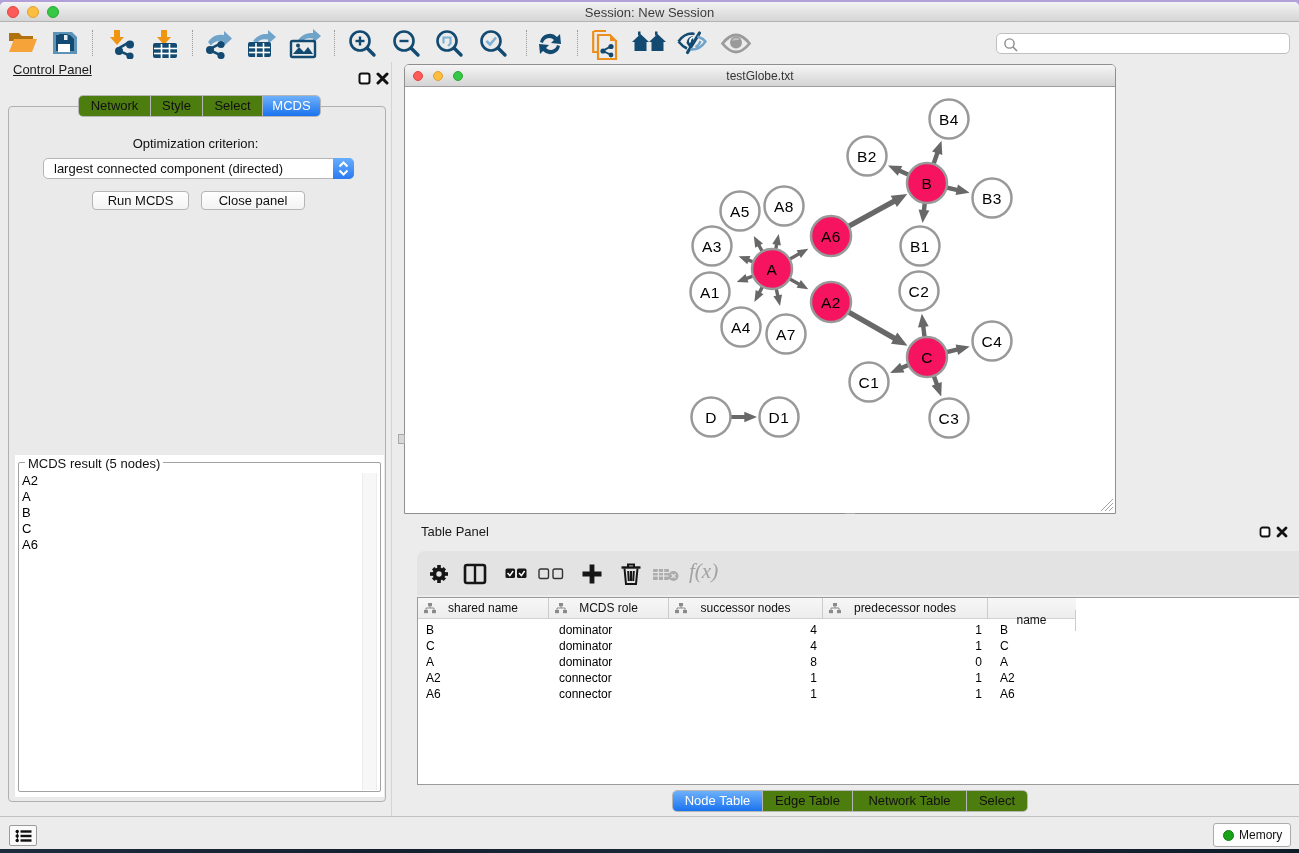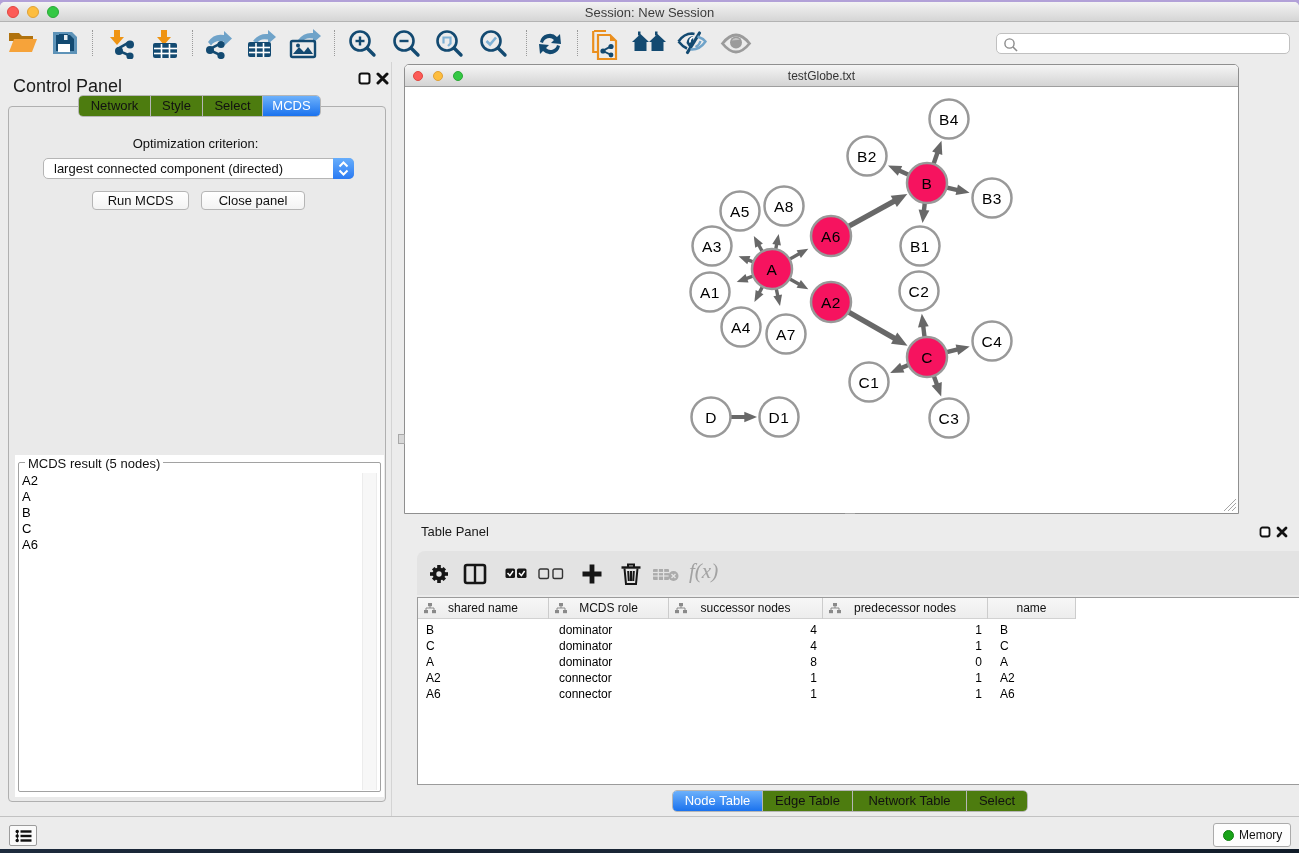--- a/index.html
+++ b/index.html
@@ -15,21 +15,21 @@
   .tl { width:12px; height:12px; border-radius:50%; top:4px; }
   .title-text { width:100%; text-align:center; top:3px; font-size:13px; color:#3c3c3c; }
   
   .toolbar { left:0; top:22px; width:100%; height:40px; background:#ececec; }
   .tsep { top:8px; width:0; height:26px; border-left:1px dotted #9a9a9a; }
   .ticon { top:7px; }
   .searchbox { left:996px; top:11px; width:294px; height:21px; background:#fff;
       border:1px solid #c0c0c0; border-radius:5px; }
   
   .ctrlpanel { left:0; top:62px; width:391px; height:754px; background:#ececec; }
-  .cp-title { left:13px; top:14px; font-size:18px; color:#1a1a1a; }
+  .cp-title { left:13px; top:0; font-size:13px; color:#1a1a1a;text-decoration:underline; }
   .panelbox { left:8px; top:44px; width:378px; height:696px; border:1px solid #b0b0b0;
       border-radius:4px; background:#eaeaea; }
   .tabs { left:78px; top:33px; height:22px; display:flex; border:1px solid #b6b6b6;
       border-radius:5px; overflow:hidden; background:#fff; }
   .tab { font-size:13px; color:#111; text-align:center; line-height:20px;
       border-right:1px solid #b6b6b6; background:#4d7c0f; }
   .tab:last-child { border-right:none; }
   .tab.sel { background:linear-gradient(#6db1fb,#1a72ee); color:#fff; }
   .optlabel { left:0; top:74px; width:391px; text-align:center; font-size:13px; color:#111; }
   .combo { left:43px; top:96px; width:311px; height:21px; background:#fff;
@@ -43,21 +43,21 @@
   .groupbox { left:18px; top:400px; width:363px; height:330px; border:1px solid #a2a2a2;
       border-radius:2px; }
   .grouplabel { left:6px; top:-7px; background:#ffffff; font-size:13px; color:#111;
       padding:0 3px;text-align:right; }
   .mcdslist { left:3px; top:10px; width:357px; height:317px; background:#fff; font-size:13px;
       color:#000; line-height:16px; }
   .scrolltrack { left:340px; top:0px; width:15px; height:317px; background:#f7f7f7;
       border-left:1px solid #ececec; border-right:1px solid #ececec; }
   .vsplit { left:391px; top:62px; width:1px; height:754px; background:#d4d4d4; }
   
-  .netwin { left:404px; top:64px; width:835px; height:450px; background:#fff;
+  .netwin { left:404px; top:64px; width:712px; height:450px; background:#fff;
       border:1px solid #8f8f8f; border-radius:5px 5px 0 0; }
   .net-titlebar { left:0; top:0; width:100%; height:22px;
       background:linear-gradient(#f5f5f5,#d4d4d4); border-radius:4px 4px 0 0;
       border-bottom:1px solid #9e9e9e; }
   .ntl { width:10px; height:10px; border-radius:50%; top:6px; }
   .net-title { width:100%; text-align:center; top:4px; font-size:12px; color:#353535; }
   
   .tablepanel { left:396px; top:514px; width:903px; height:302px; background:#ececec; }
   .tp-title { left:25px; top:10px; font-size:13px; color:#1a1a1a; }
   .tp-toolbar { left:21px; top:37px; width:1268px; height:44px; background:#e3e3e3;
@@ -452,21 +452,21 @@
   </svg>
       <div class="abs th" style="left:405px;width:165px;">predecessor nodes</div>
       <svg class="abs" style="left:411px;top:5px" width="12" height="11" viewBox="0 0 12 11">
     <g fill="#8a8a8a">
             <rect x="4" y="0" width="4" height="3.2"></rect>
             <rect x="0" y="7" width="4" height="3.2"></rect>
             <rect x="8" y="7" width="4" height="3.2"></rect>
           </g>
     <path d="M6 3 v2 M2 7 v-2 h8 v2" fill="none" stroke="#8a8a8a" stroke-width="1"></path>
   </svg>
-      <div class="abs th" style="left:570px;width:88px;">name</div>
+      <div class="abs th" style="left:570px;width:88px;margin-top:12px;">name</div>
 
     </div>
     <div class="abs td" style="left:8px;top:24px">B</div>
     <div class="abs td" style="left:141px;top:24px">dominator</div>
     <div class="abs td" style="left:251px;top:24px;width:148px;text-align:right">4</div>
     <div class="abs td" style="left:405px;top:24px;width:159px;text-align:right">1</div>
     <div class="abs td" style="left:582px;top:24px">B</div>
     <div class="abs td" style="left:8px;top:40px">C</div>
     <div class="abs td" style="left:141px;top:40px">dominator</div>
     <div class="abs td" style="left:251px;top:40px;width:148px;text-align:right">4</div>

